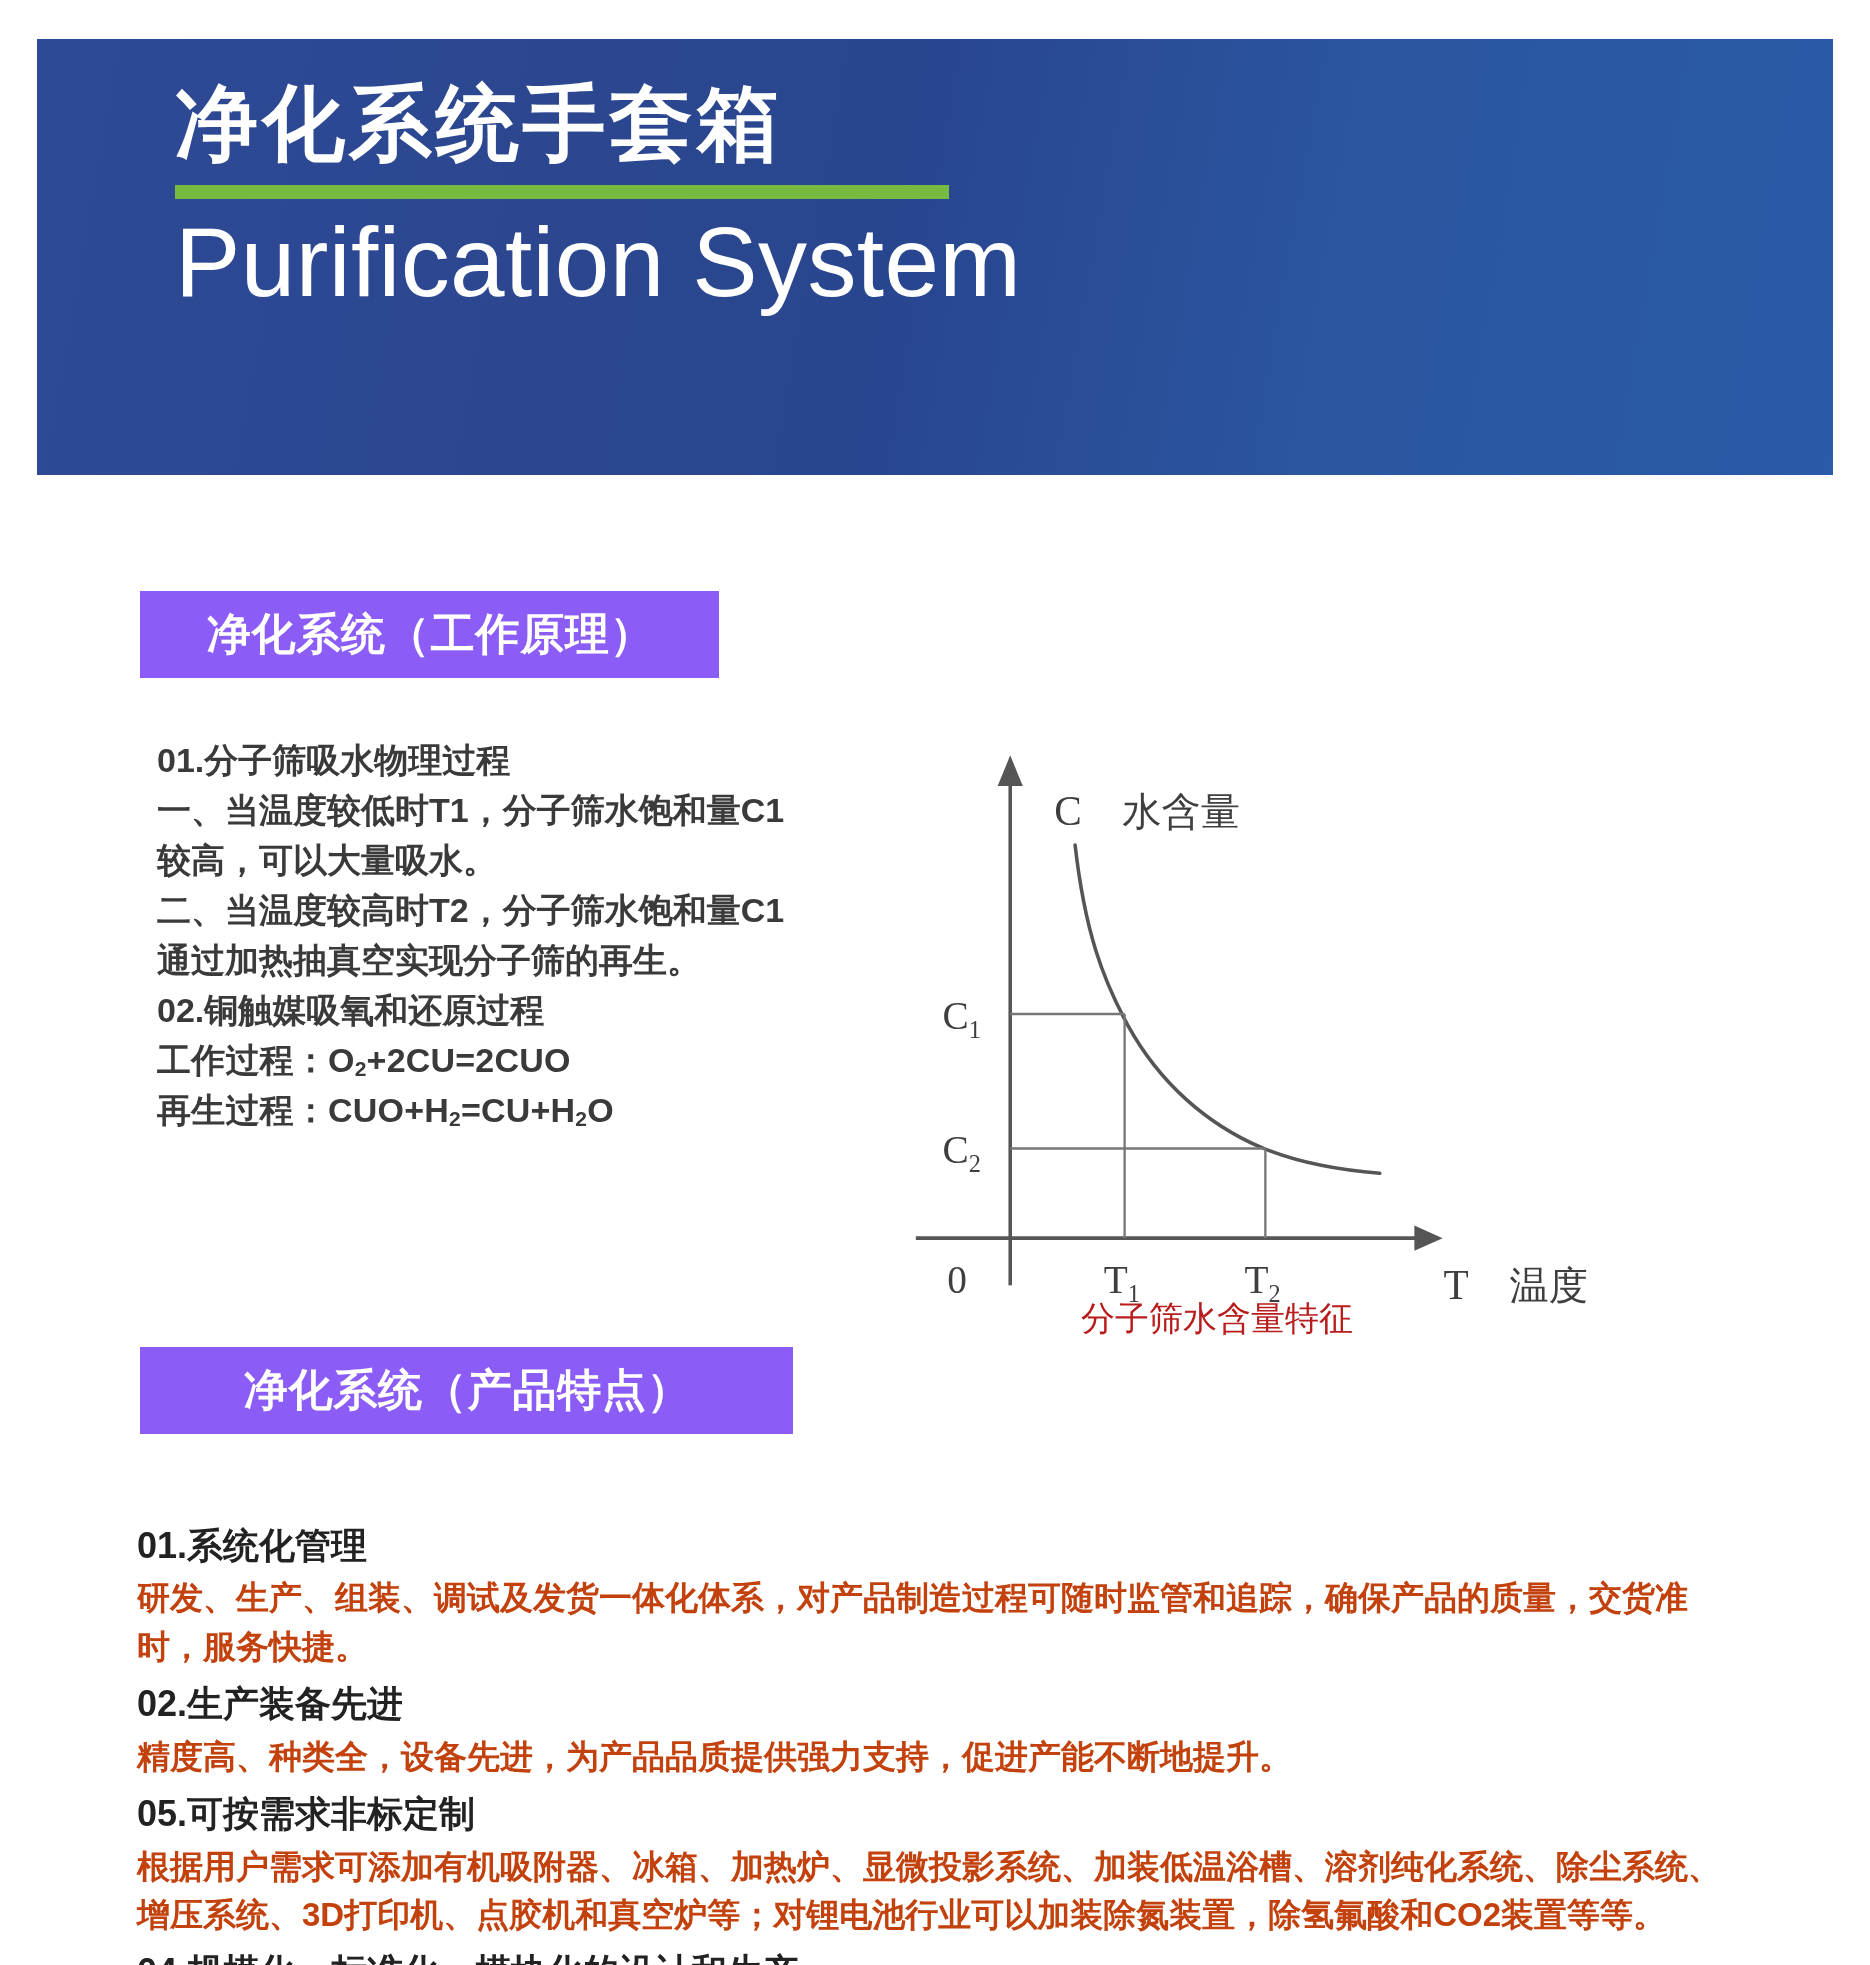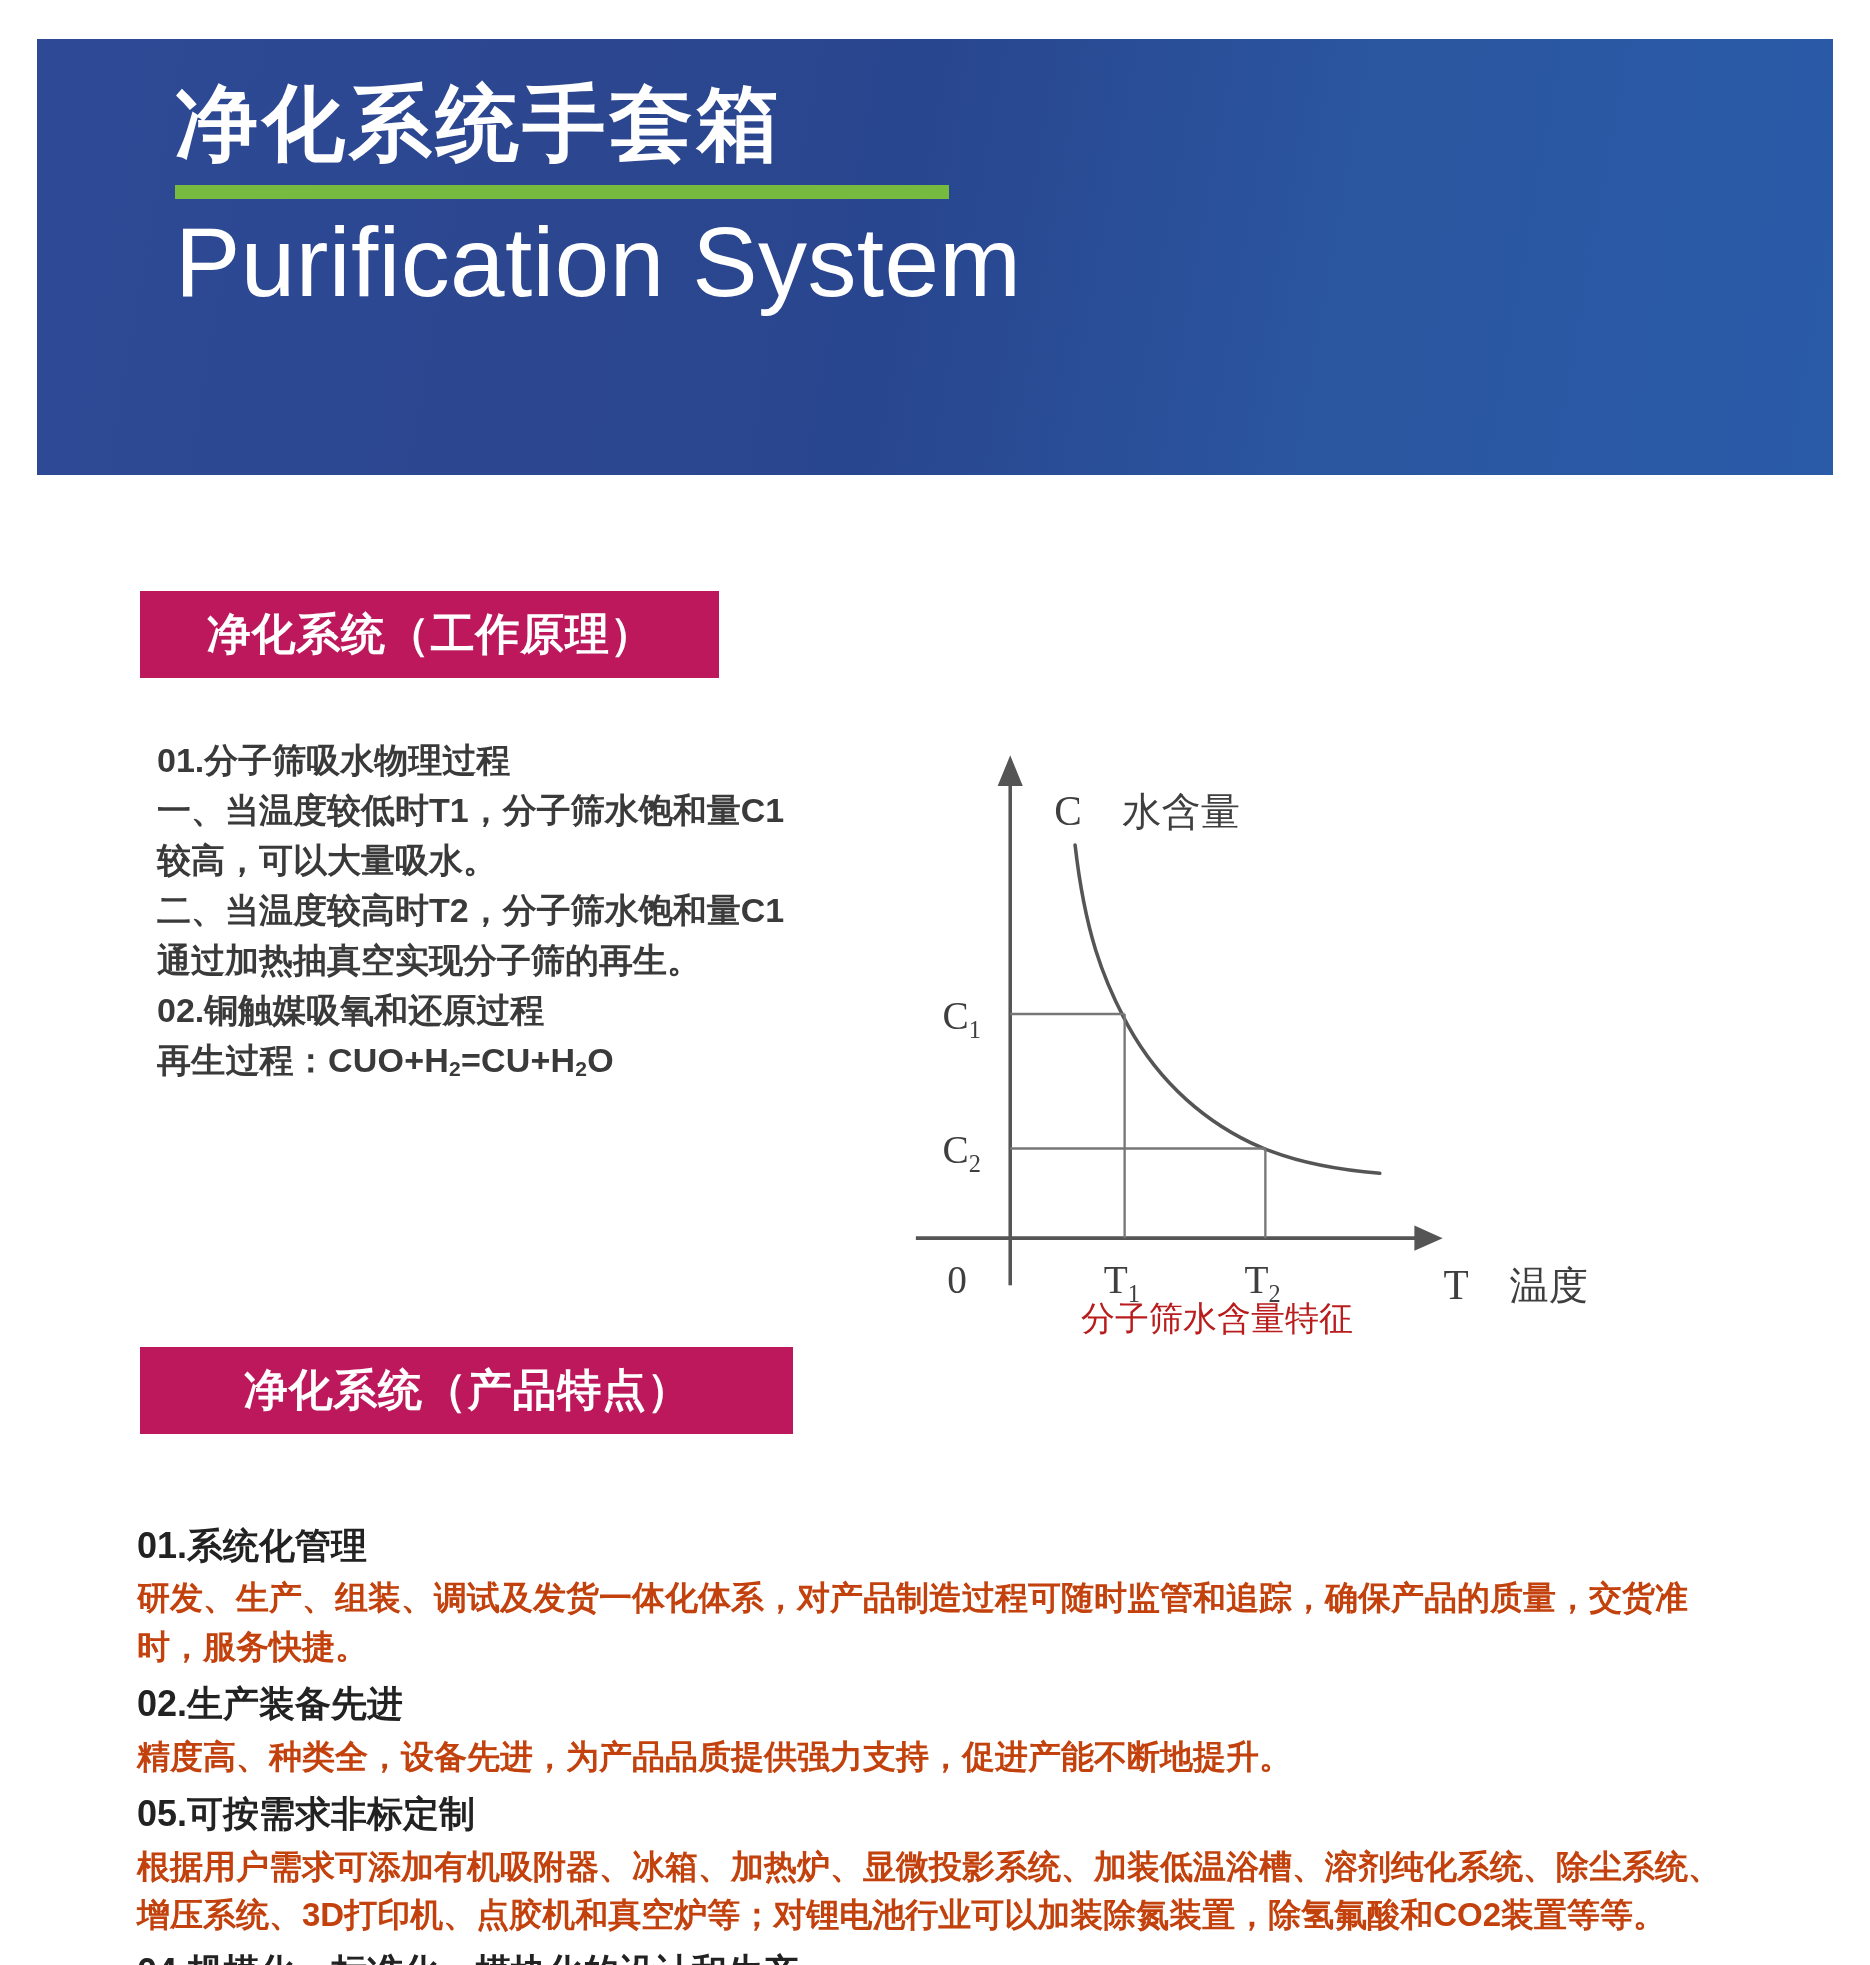--- a/index.html
+++ b/index.html
@@ -50,21 +50,21 @@
     font-size: 98px;
     font-weight: 400;
     line-height: 1.08;
     letter-spacing: 0.4px;
     white-space: nowrap;
   }
 
   
   .badge {
     position: absolute;
-    background: #be185d;
+    background: #8b5cf6;
     color: #ffffff;
     font-size: 44px;
     font-weight: 700;
     letter-spacing: 0.8px;
     display: flex;
     align-items: center;
     justify-content: center;
     box-sizing: border-box;
     padding: 0 15px 0 17.3px;
     white-space: nowrap;
@@ -159,20 +159,21 @@
 
 <div class="badge" id="badge-principle">净化系统（工作原理）</div>
 
 <div class="principle-text">
   <div class="ln">01.分子筛吸水物理过程</div>
   <div class="ln">一、当温度较低时T1，分子筛水饱和量C1</div>
   <div class="ln">较高，可以大量吸水。</div>
   <div class="ln">二、当温度较高时T2，分子筛水饱和量C1</div>
   <div class="ln">通过加热抽真空实现分子筛的再生。</div>
   <div class="ln">02.铜触媒吸氧和还原过程</div>
+  <div class="ln eq"><span>工作过程：</span><span>O</span><sub>2</sub><span>+2CU=2CUO</span></div>
   <div class="ln eq"><span>再生过程：</span><span>CUO+H</span><sub>2</sub><span>=CU+H</span><sub>2</sub><span>O</span></div>
 </div>
 
 <div class="chart-wrap">
   <svg viewBox="0 0 1750 1620" width="688" height="637">
 
     <line x1="260" y1="1300" x2="260" y2="120" stroke="#555555" stroke-width="9"></line>
     <polygon points="260,72 228,150 292,150" fill="#555555"></polygon>
     <line x1="260" y1="1300" x2="260" y2="1420" stroke="#555555" stroke-width="9"></line>
 

